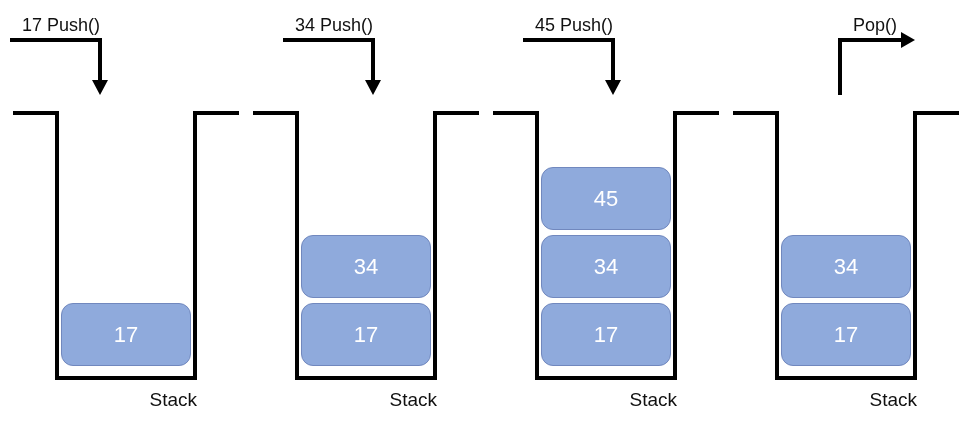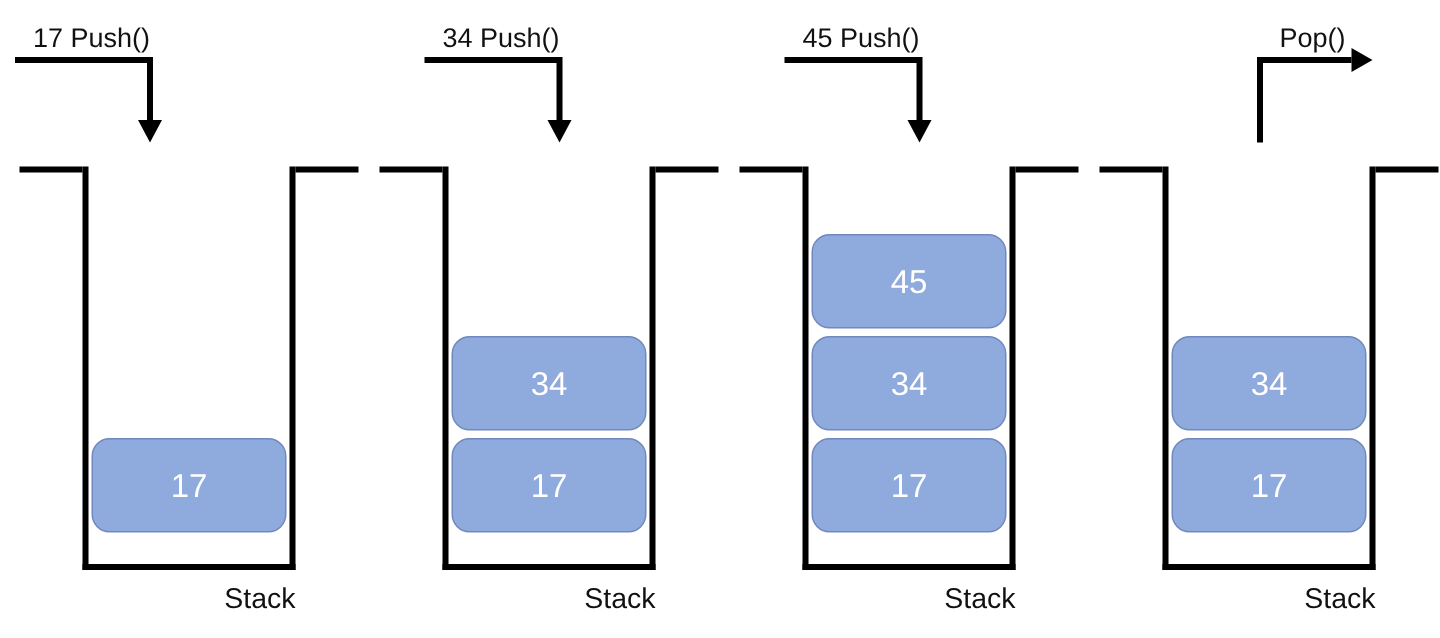--- a/index.html
+++ b/index.html
@@ -46,21 +46,21 @@
     width: 142px;
     height: 269px;
     border-left: 4px solid var(--line);
     border-right: 4px solid var(--line);
     border-bottom: 4px solid var(--line);
     display: flex;
     flex-direction: column;
     justify-content: flex-end;
     align-items: center;
     gap: 5px;
-    padding-bottom: 21px;
+    padding-bottom: 10px;
   }
   
   .well::before, .well::after {
     content: "";
     position: absolute;
     top: 0;
     width: 42px;
     height: 4px;
     background: var(--line);
   }

